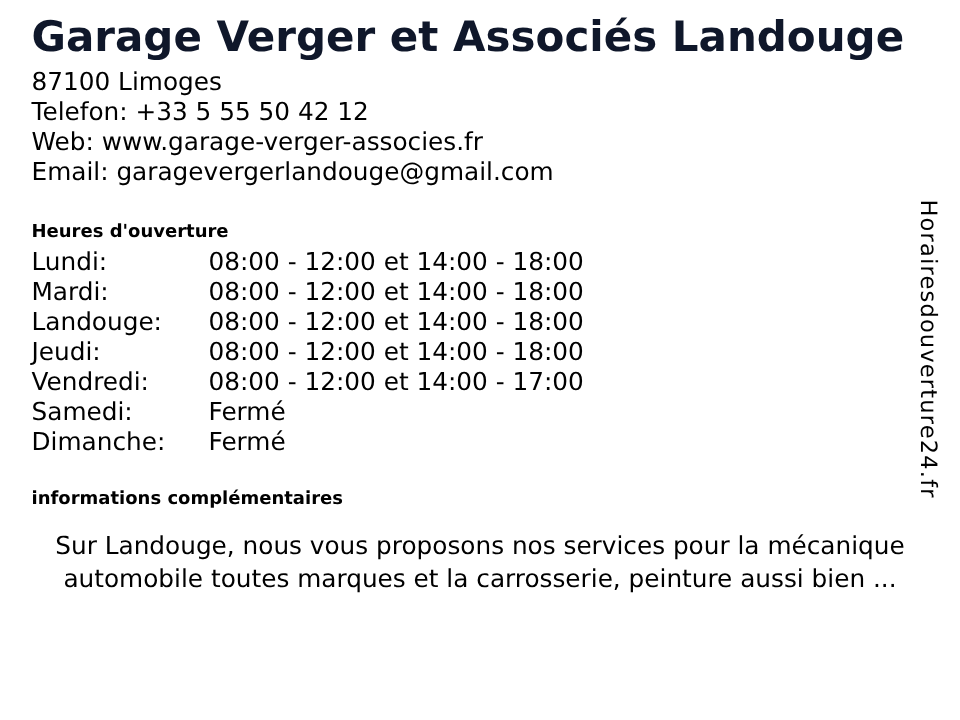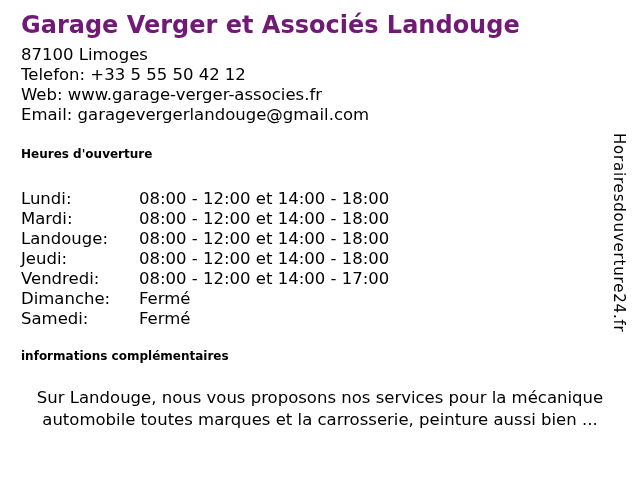--- a/index.html
+++ b/index.html
@@ -11,61 +11,61 @@
     position: relative;
     width: 640px;
     height: 480px;
     background: #ffffff;
     color: #000000;
     font-family: "DejaVu Sans", "Liberation Sans", sans-serif;
     overflow: hidden;
   }
   .title {
     margin: 12px 0 0 21px;
-    font-size: 24px;
+    font-size: 28px;
     line-height: 26px;
     font-weight: bold;
-    color: #701a75;
+    color: #0f172a;
   }
   .address-block {
     margin: 7px 0 0 21px;
     font-size: 16.5px;
     line-height: 20px;
   }
   .address-block .line {
     white-space: nowrap;
   }
   .section-heading {
     margin: 18px 0 0 21px;
     font-size: 12px;
     line-height: 22px;
     font-weight: bold;
   }
   .section-heading.info {
     margin-top: 16px;
   }
   .hours-table {
-    margin: 24px 0 0 21px;
+    margin: 0 0 0 21px;
     font-size: 16.5px;
     line-height: 20px;
   }
   .hours-row {
     white-space: nowrap;
   }
   .hours-row .day {
     display: inline-block;
     width: 118px;
     vertical-align: top;
   }
   .hours-row .times {
     display: inline-block;
     vertical-align: top;
   }
   .info-text {
-    margin: 20px auto 0;
+    margin: 10px auto 0;
     width: 612px;
     text-align: center;
     font-size: 16.5px;
     line-height: 22px;
   }
   .watermark {
     position: absolute;
     top: 133px;
     right: 12px;
     writing-mode: vertical-rl;
@@ -90,22 +90,22 @@
   </div>
 
   <h2 class="section-heading">Heures d'ouverture</h2>
 
   <div class="hours-table">
     <div class="hours-row"><span class="day">Lundi:</span><span class="times">08:00 - 12:00 et 14:00 - 18:00</span></div>
     <div class="hours-row"><span class="day">Mardi:</span><span class="times">08:00 - 12:00 et 14:00 - 18:00</span></div>
     <div class="hours-row"><span class="day">Landouge:</span><span class="times">08:00 - 12:00 et 14:00 - 18:00</span></div>
     <div class="hours-row"><span class="day">Jeudi:</span><span class="times">08:00 - 12:00 et 14:00 - 18:00</span></div>
     <div class="hours-row"><span class="day">Vendredi:</span><span class="times">08:00 - 12:00 et 14:00 - 17:00</span></div>
+    <div class="hours-row"><span class="day">Samedi:</span><span class="times">Fermé</span></div>
     <div class="hours-row"><span class="day">Dimanche:</span><span class="times">Fermé</span></div>
-    <div class="hours-row"><span class="day">Samedi:</span><span class="times">Fermé</span></div>
   </div>
 
   <h2 class="section-heading info">informations complémentaires</h2>
 
   <p class="info-text">Sur Landouge, nous vous proposons nos services pour la mécanique automobile toutes marques et la carrosserie, peinture aussi bien ...</p>
 
   <div class="watermark">Horairesdouverture24.fr</div>
 
 </div>
 

